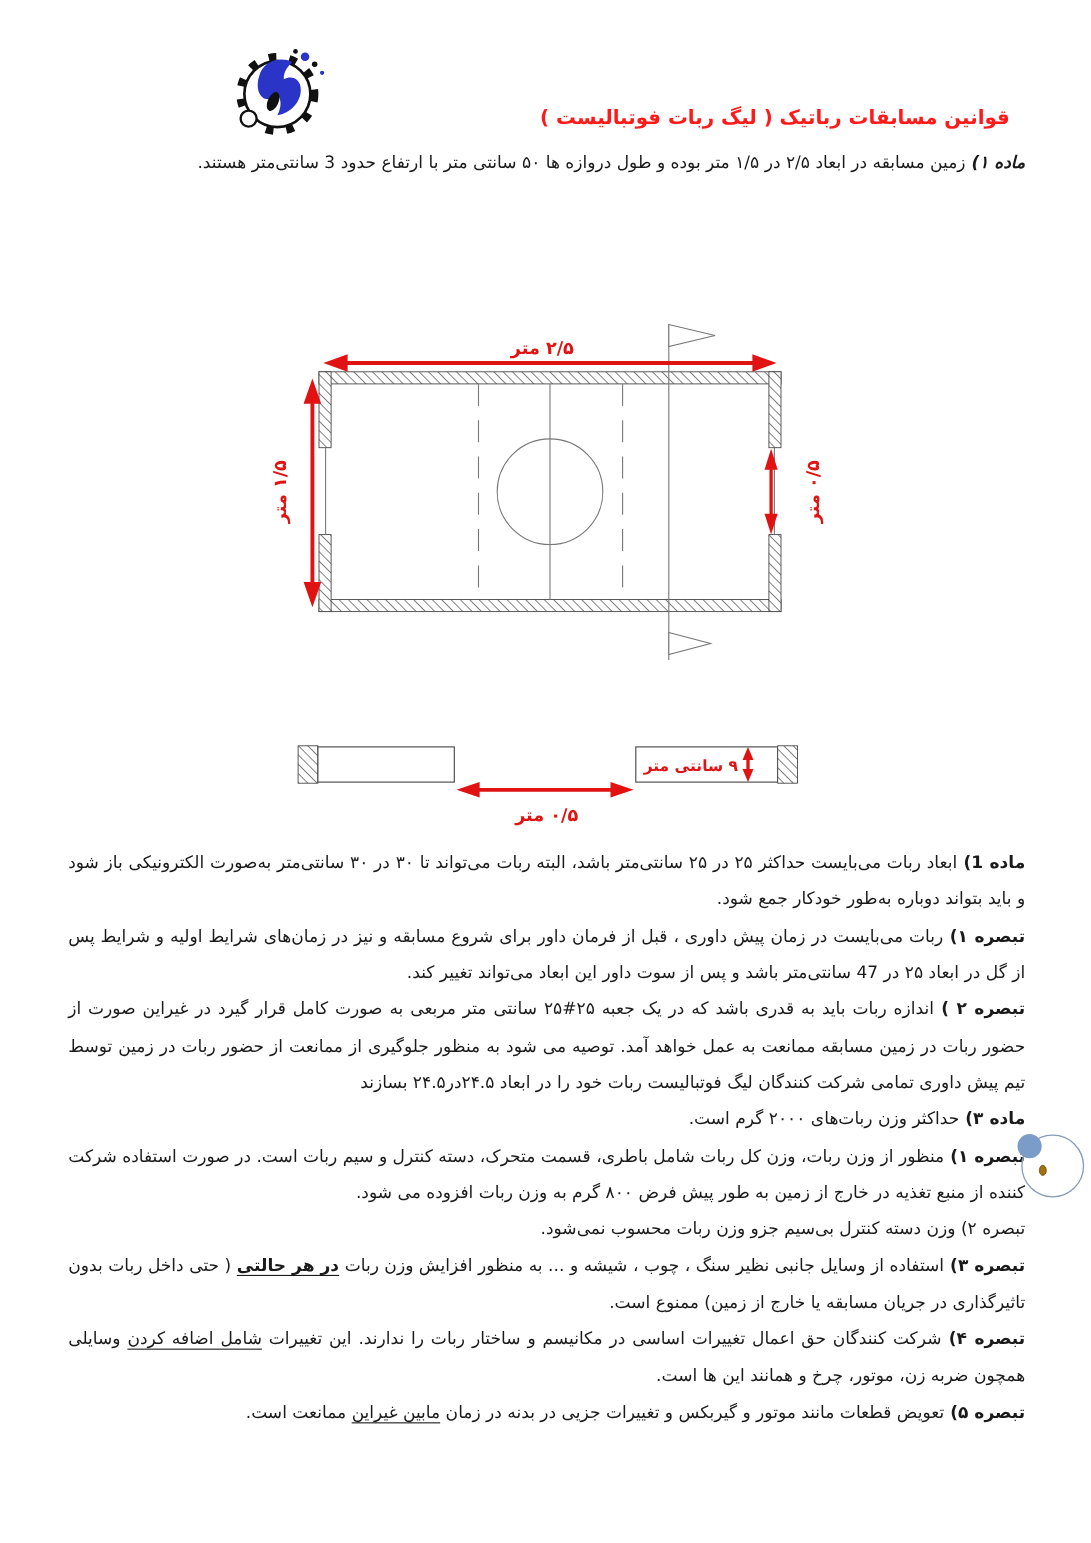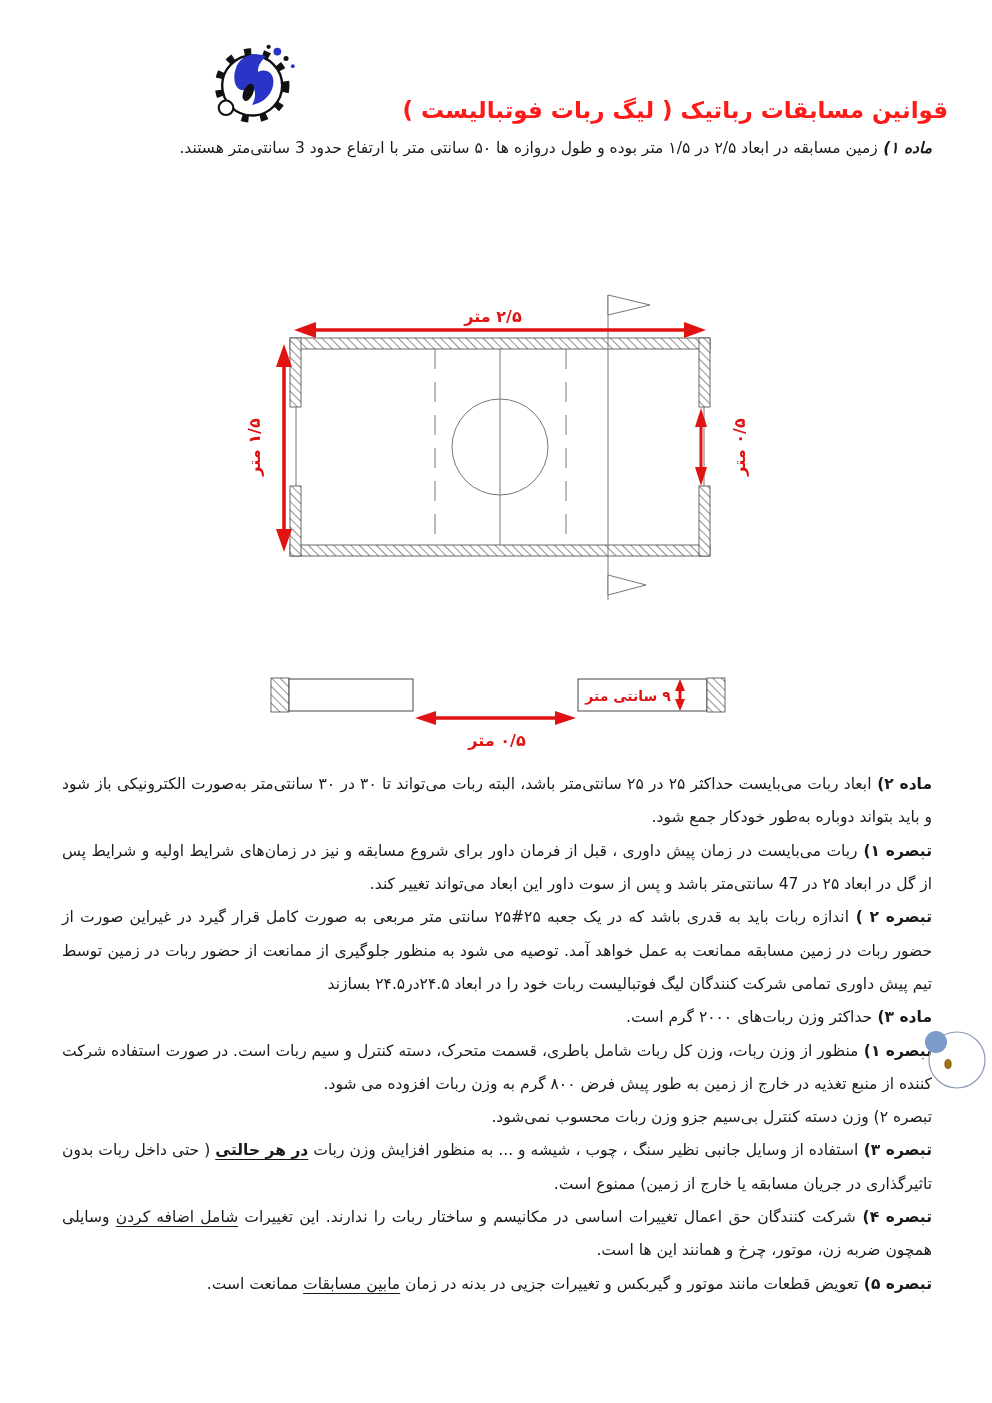--- a/index.html
+++ b/index.html
@@ -12,22 +12,22 @@
   html,body{margin:0;padding:0;}
   body{
     width:992px;height:1403px;
     background:#ffffff;
     position:relative;
     overflow:hidden;
     font-family:"DejaVu Sans", sans-serif;
   }
   .logo{position:absolute;left:208px;top:40px;width:98px;height:92px;}
   .doc-title{
-    position:absolute;top:97px;right:44px;margin:0;
-    direction:rtl;font-size:23px;font-weight:bold;color:var(--title-red);
+    position:absolute;top:97px;right:74px;margin:0;
+    direction:rtl;font-size:18px;font-weight:bold;color:var(--title-red);
     font-family:"DejaVu Sans", sans-serif;
   }
   .text-block{
     position:absolute;left:62px;right:60px;
     direction:rtl;text-align:justify;color:var(--text-color);
     font-size:15.5px;
   }
   .text-block p{margin:0;line-height:2.2;}
   #top-text{top:131px;}
   #bottom-text{top:768px;}
@@ -144,29 +144,29 @@
       <text class="dim-label small" x="628" y="421" text-anchor="middle">۹ سانتی متر</text>
       <g>
         <line class="dim-thin" x1="680" y1="406" x2="680" y2="424"></line>
         <polygon class="head" points="680,399 675,411 685,411"></polygon>
         <polygon class="head" points="680,431 675,419 685,419"></polygon>
       </g>
     </g>
   </svg>
 
   <div id="bottom-text" class="text-block">
-      <p><span style="font-weight: bold;">ماده ۲) </span><span>ابعاد ربات می‌بایست حداکثر ۲۵ در ۲۵ سانتی‌متر باشد، البته ربات می‌تواند تا ۳۰ در ۳۰ سانتی‌متر به‌صورت الکترونیکی باز شود و باید بتواند دوباره به‌طور خودکار جمع شود.</span></p>
+      <p><span style="font-weight: bold;">ماده 1) </span><span>ابعاد ربات می‌بایست حداکثر ۲۵ در ۲۵ سانتی‌متر باشد، البته ربات می‌تواند تا ۳۰ در ۳۰ سانتی‌متر به‌صورت الکترونیکی باز شود و باید بتواند دوباره به‌طور خودکار جمع شود.</span></p>
       <p><span style="font-weight: bold;">تبصره ۱) </span><span>ربات می‌بایست در زمان پیش داوری ، قبل از فرمان داور برای شروع مسابقه و نیز در زمان‌های شرایط اولیه و شرایط پس از گل در ابعاد ۲۵ در 47 سانتی‌متر باشد و پس از سوت داور این ابعاد می‌تواند تغییر کند.</span></p>
       <p><span style="font-weight: bold;">تبصره ۲ ) </span><span>اندازه ربات باید به قدری باشد که در یک جعبه ۲۵#۲۵ سانتی متر مربعی به صورت کامل قرار گیرد در غیراین صورت از حضور ربات در زمین مسابقه ممانعت به عمل خواهد آمد. توصیه می شود به منظور جلوگیری از ممانعت از حضور ربات در زمین توسط تیم پیش داوری تمامی شرکت کنندگان لیگ فوتبالیست ربات خود را در ابعاد ۲۴.۵در۲۴.۵ بسازند</span></p>
       <p><span style="font-weight: bold;">ماده ۳) </span><span>حداکثر وزن ربات‌های ۲۰۰۰ گرم است.</span></p>
       <p><span style="font-weight: bold;">تبصره ۱) </span><span>منظور از وزن ربات، وزن کل ربات شامل باطری، قسمت متحرک، دسته کنترل و سیم ربات است. در صورت استفاده شرکت کننده از منبع تغذیه در خارج از زمین به طور پیش فرض ۸۰۰ گرم به وزن ربات افزوده می شود.</span></p>
       <p><span style="font-weight: normal;">تبصره ۲) </span><span>وزن دسته کنترل بی‌سیم جزو وزن ربات محسوب نمی‌شود.</span></p>
       <p><span style="font-weight: bold;">تبصره ۳) </span><span>استفاده از وسایل جانبی نظیر سنگ ، چوب ، شیشه و ... به منظور افزایش وزن ربات </span><span style="font-weight: bold; text-decoration: underline;">در هر حالتی</span><span> ( حتی داخل ربات بدون تاثیرگذاری در جریان مسابقه یا خارج از زمین) ممنوع است.</span></p>
       <p><span style="font-weight: bold;">تبصره ۴) </span><span>شرکت کنندگان حق اعمال تغییرات اساسی در مکانیسم و ساختار ربات را ندارند. این تغییرات </span><span style="text-decoration: underline;">شامل اضافه کردن</span><span> وسایلی همچون ضربه زن، موتور، چرخ و همانند این ها است.</span></p>
-      <p><span style="font-weight: bold;">تبصره ۵) </span><span>تعویض قطعات مانند موتور و گیربکس و تغییرات جزیی در بدنه در زمان </span><span style="text-decoration: underline;">مابین مسابقات</span><span> ممانعت است.</span></p>
+      <p><span style="font-weight: bold;">تبصره ۵) </span><span>تعویض قطعات مانند موتور و گیربکس و تغییرات جزیی در بدنه در زمان </span><span style="text-decoration: underline;">مابین غیراین</span><span> ممانعت است.</span></p>
     </div>
 
   <svg class="mark-svg" viewBox="0 0 76 72">
     <circle cx="39" cy="35" r="28" fill="none" stroke="#8b9bb4" stroke-width="1.2"></circle>
     <circle cx="18" cy="17" r="11" fill="#7b9cc9"></circle>
     <ellipse cx="30" cy="39" rx="3.2" ry="4.6" fill="#a0720d" stroke="#5a3c00" stroke-width="0.6"></ellipse>
   </svg>
 
 </div>
 

